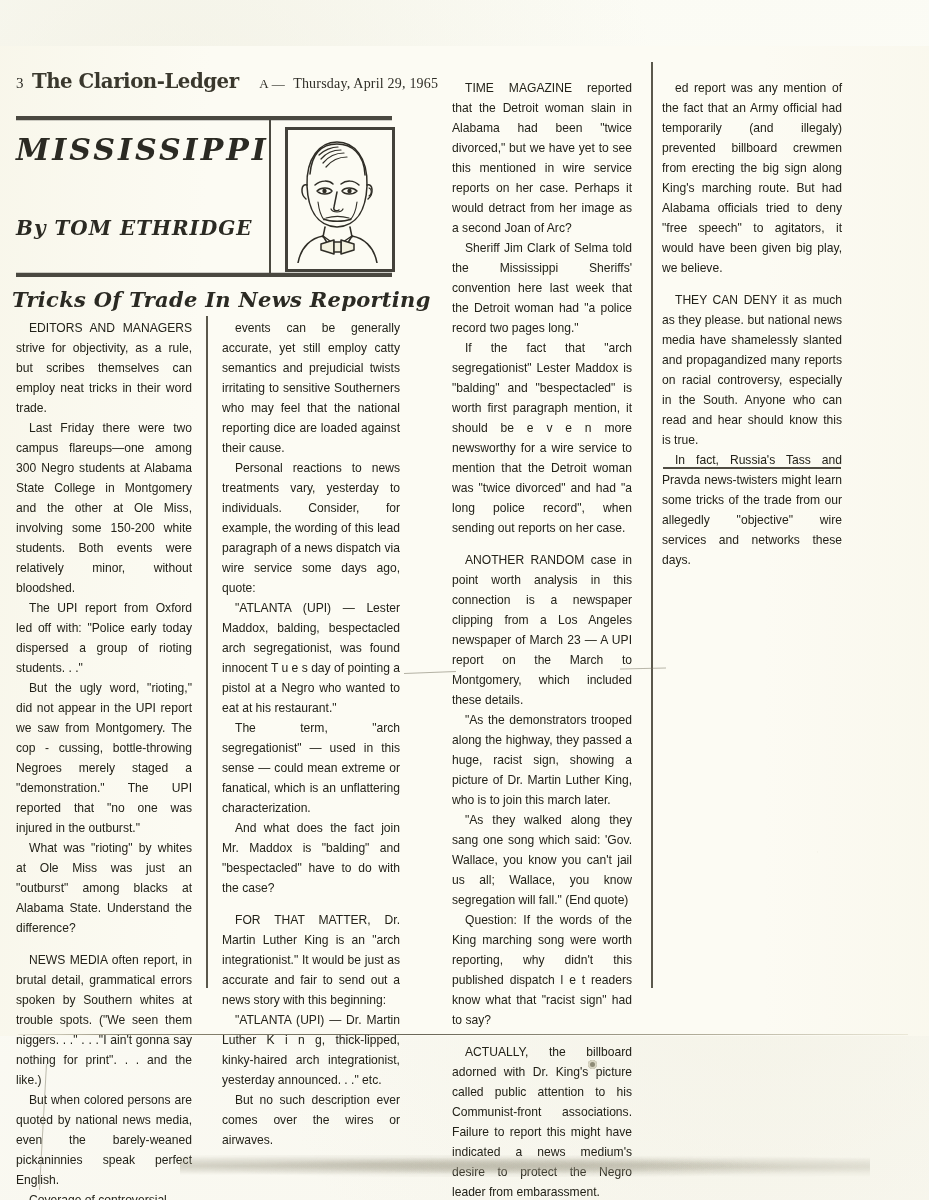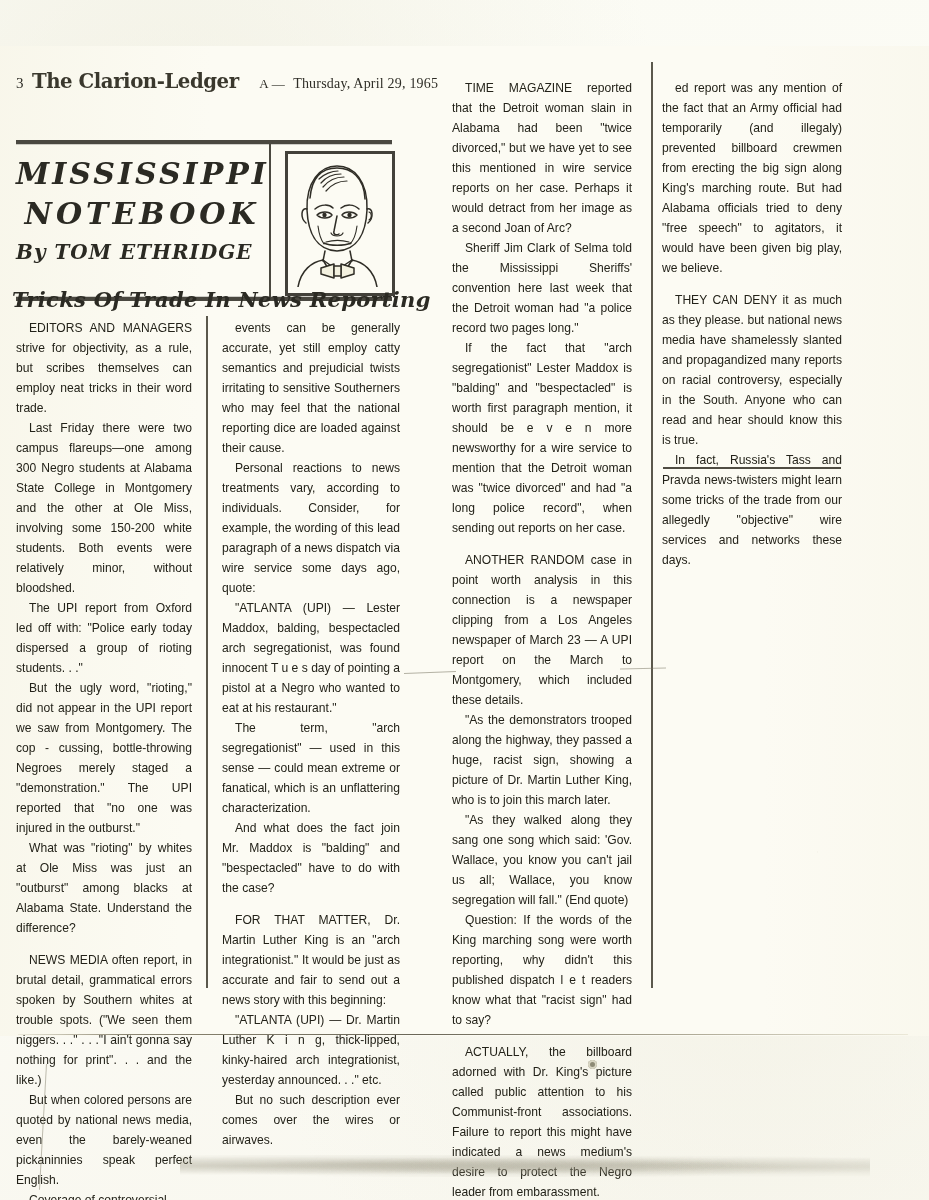--- a/index.html
+++ b/index.html
@@ -134,21 +134,20 @@
     letter-spacing: 0.2px;
   }
 
   
   #notebook-block {
     position: absolute;
     left: 16px;
     top: 116px;
     width: 376px;
     height: 161px;
-    margin-top: 24px;
   }
   #notebook-block .rule-top {
     position: absolute;
     left: 0; top: 0;
     width: 376px; height: 4px;
     background: #4a4840;
     box-shadow: 0 1px 0 rgba(0,0,0,0.18);
   }
   #notebook-block .rule-bottom {
     position: absolute;
@@ -320,21 +319,20 @@
     <span class="dateline">Thursday, April 29, 1965</span>
   </div>
 
   <div id="notebook-block">
     <div class="rule-top"></div>
     <div class="rule-bottom"></div>
     <div class="rule-v"></div>
 
     <div id="notebook-title">
       <div>MISSISSIPPI</div>
-      <div class="line2">NOTEBOOK</div>
     </div>
     <div id="notebook-byline">By TOM ETHRIDGE</div>
 
     <div id="portrait-frame">
       <svg width="98" height="133" viewBox="0 0 98 133" xmlns="http://www.w3.org/2000/svg">
         <rect x="0" y="0" width="98" height="133" fill="#fcfbf3"></rect>
         <g fill="none" stroke="#2f2d26" stroke-width="1.5" stroke-linecap="round" stroke-linejoin="round">
 
           <path d="M19 56 C18 28 32 12 49 12 C66 12 80 27 79 56 C78 78 70 96 49 97 C28 96 20 78 19 56 Z"></path>
 
@@ -393,21 +391,21 @@
       <p>Last Friday there were two campus flareups—one among 300 Negro students at Alabama State College in Montgomery and the other at Ole Miss, involving some 150-200 white students. Both events were relatively minor, without bloodshed.</p>
       <p>The UPI report from Oxford led off with: "Police early today dispersed a group of rioting students. . ."</p>
       <p>But the ugly word, "rioting," did not appear in the UPI report we saw from Montgomery. The cop - cussing, bottle-throwing Negroes merely staged a "demonstration." The UPI reported that "no one was injured in the outburst."</p>
       <p>What was "rioting" by whites at Ole Miss was just an "outburst" among blacks at Alabama State. Understand the difference?</p>
       <p class="spaced">NEWS MEDIA often report, in brutal detail, grammatical errors spoken by Southern whites at trouble spots. ("We seen them niggers. . ." . . ."I ain't gonna say nothing for print". . . and the like.)</p>
       <p>But when colored persons are quoted by national news media, even the barely-weaned pickaninnies speak perfect English.</p>
       <p>Coverage of controversial</p>
     </div>
   <div class="news-col" id="col2">
       <p>events can be generally accurate, yet still employ catty semantics and prejudicial twists irritating to sensitive Southerners who may feel that the national reporting dice are loaded against their cause.</p>
-      <p>Personal reactions to news treatments vary, according to individuals. Consider, for example, the wording of this lead paragraph of a news dispatch via wire service some days ago, quote:</p>
+      <p>Personal reactions to news treatments vary, yesterday to individuals. Consider, for example, the wording of this lead paragraph of a news dispatch via wire service some days ago, quote:</p>
       <p>"ATLANTA (UPI) — Lester Maddox, balding, bespectacled arch segregationist, was found innocent T u e s day of pointing a pistol at a Negro who wanted to eat at his restaurant."</p>
       <p>The term, "arch segregationist" — used in this sense — could mean extreme or fanatical, which is an unflattering characterization.</p>
       <p>And what does the fact join Mr. Maddox is "balding" and "bespectacled" have to do with the case?</p>
       <p class="spaced">FOR THAT MATTER, Dr. Martin Luther King is an "arch integrationist." It would be just as accurate and fair to send out a news story with this beginning:</p>
       <p>"ATLANTA (UPI) — Dr. Martin Luther K i n g, thick-lipped, kinky-haired arch integrationist, yesterday announced. . ." etc.</p>
       <p>But no such description ever comes over the wires or airwaves.</p>
     </div>
   <div class="news-col" id="col3">
       <p>TIME MAGAZINE reported that the Detroit woman slain in Alabama had been "twice divorced," but we have yet to see this mentioned in wire service reports on her case. Perhaps it would detract from her image as a second Joan of Arc?</p>
       <p>Sheriff Jim Clark of Selma told the Mississippi Sheriffs' convention here last week that the Detroit woman had "a police record two pages long."</p>

